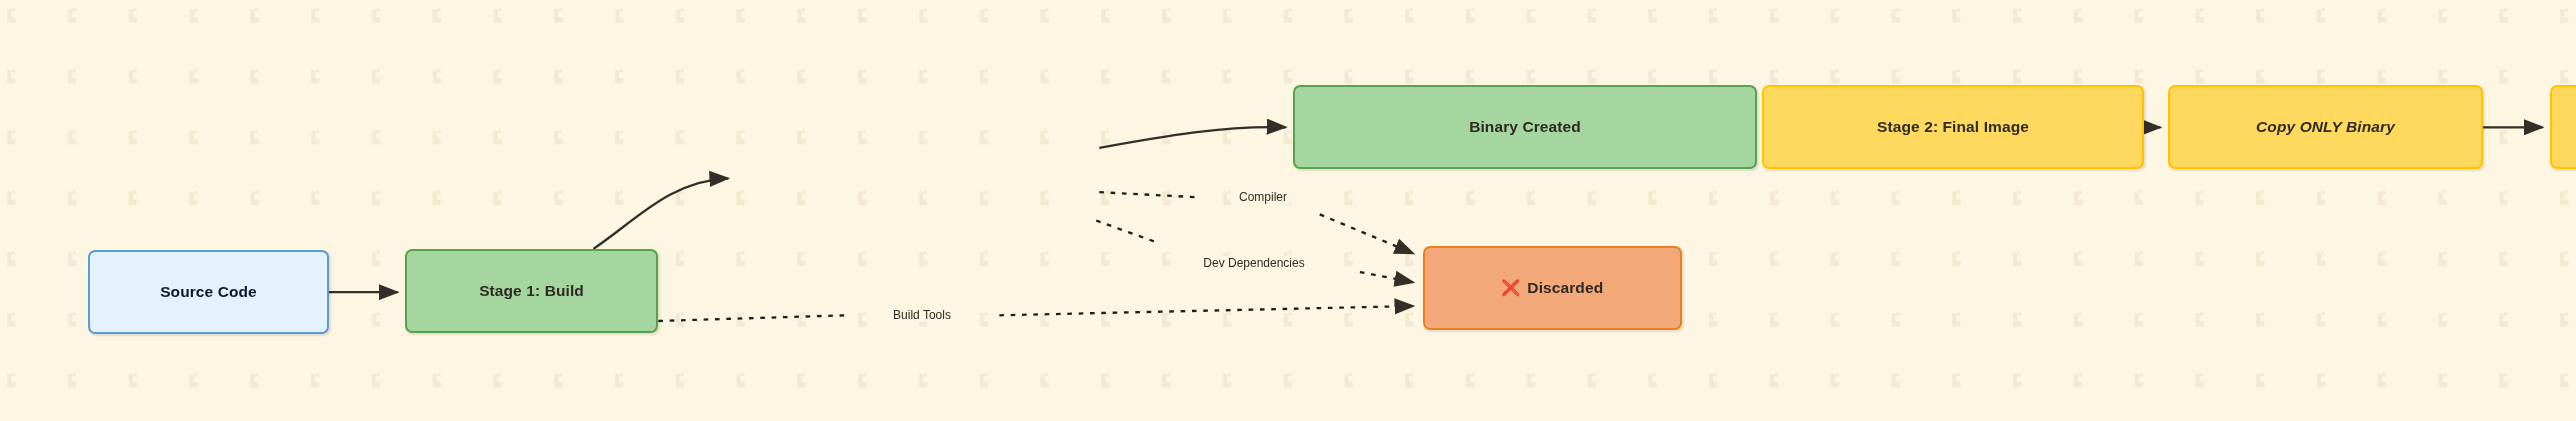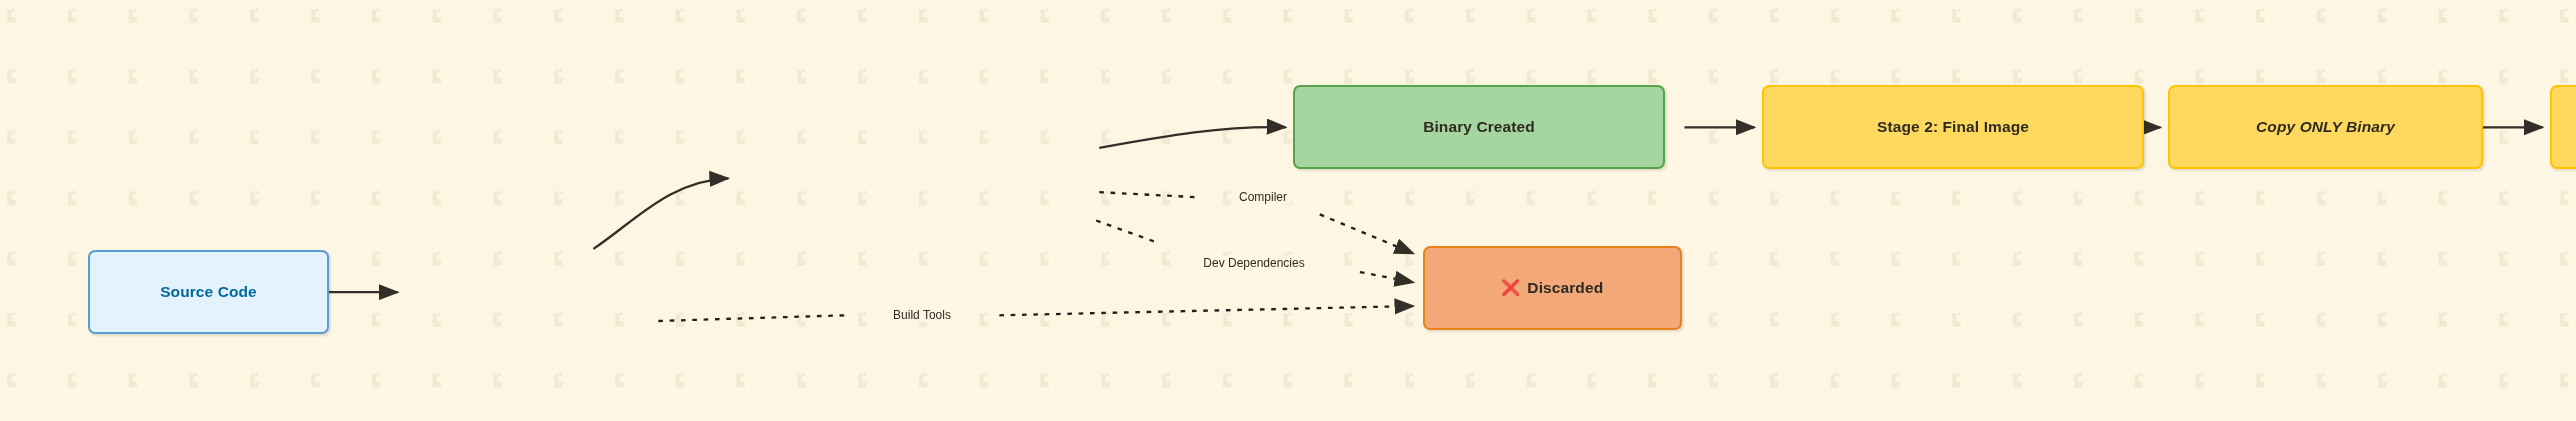--- a/index.html
+++ b/index.html
@@ -113,27 +113,30 @@
        Discarded --&gt;
       <path d="M2128,428 L2250,472"></path>
       <path d="M2640,528 L2744,548" marker-end="url(#arrowhead-dot)"></path>
 
        Discarded --&gt;
       <path d="M1278,623 L1640,612"></path>
       <path d="M1940,612 L2744,594" marker-end="url(#arrowhead-dot)"></path>
     </g>
   </svg>
 
-  <div class="node" id="n0" style="left: 88px; top: 250px; width: 241px; height: 84px; background: rgb(227, 242, 253); border-color: rgb(91, 155, 213); color: #0369a1;">
+  <div class="node" id="n0" style="left: 88px; top: 250px; width: 241px; height: 84px; background: rgb(227, 242, 253); border-color: rgb(91, 155, 213); color: #0f172a;">
     <span class="label">Source Code</span>
   </div>
 
+  <div class="node" id="n1" style="left: 405px; top: 249px; width: 253px; height: 84px; background: rgb(165, 214, 160); border-color: rgb(86, 163, 74); color: rgb(47, 42, 34);">
+    <span class="label">Stage 1: Build</span>
+  </div>
 
 
-  <div class="node" id="n3" style="left: 1293px; top: 85px; width: 372px; height: 84px; background: rgb(165, 214, 160); border-color: rgb(86, 163, 74); color: rgb(47, 42, 34);">
+  <div class="node" id="n3" style="left: 1293px; top: 85px; width: 464px; height: 84px; background: rgb(165, 214, 160); border-color: rgb(86, 163, 74); color: rgb(47, 42, 34);">
     <span class="label">Binary Created</span>
   </div>
 
   <div class="node" id="n4" style="left: 1423px; top: 246px; width: 259px; height: 84px; background: rgb(242, 168, 120); border-color: rgb(232, 130, 30); color: rgb(47, 42, 34);">
     <span class="emoji">❌</span>
       <span class="label">Discarded</span>
   </div>
 
   <div class="node" id="n5" style="left: 1762px; top: 85px; width: 382px; height: 84px; background: rgb(255, 217, 94); border-color: rgb(255, 196, 0); color: rgb(47, 42, 34);">
     <span class="label">Stage 2: Final Image</span>

